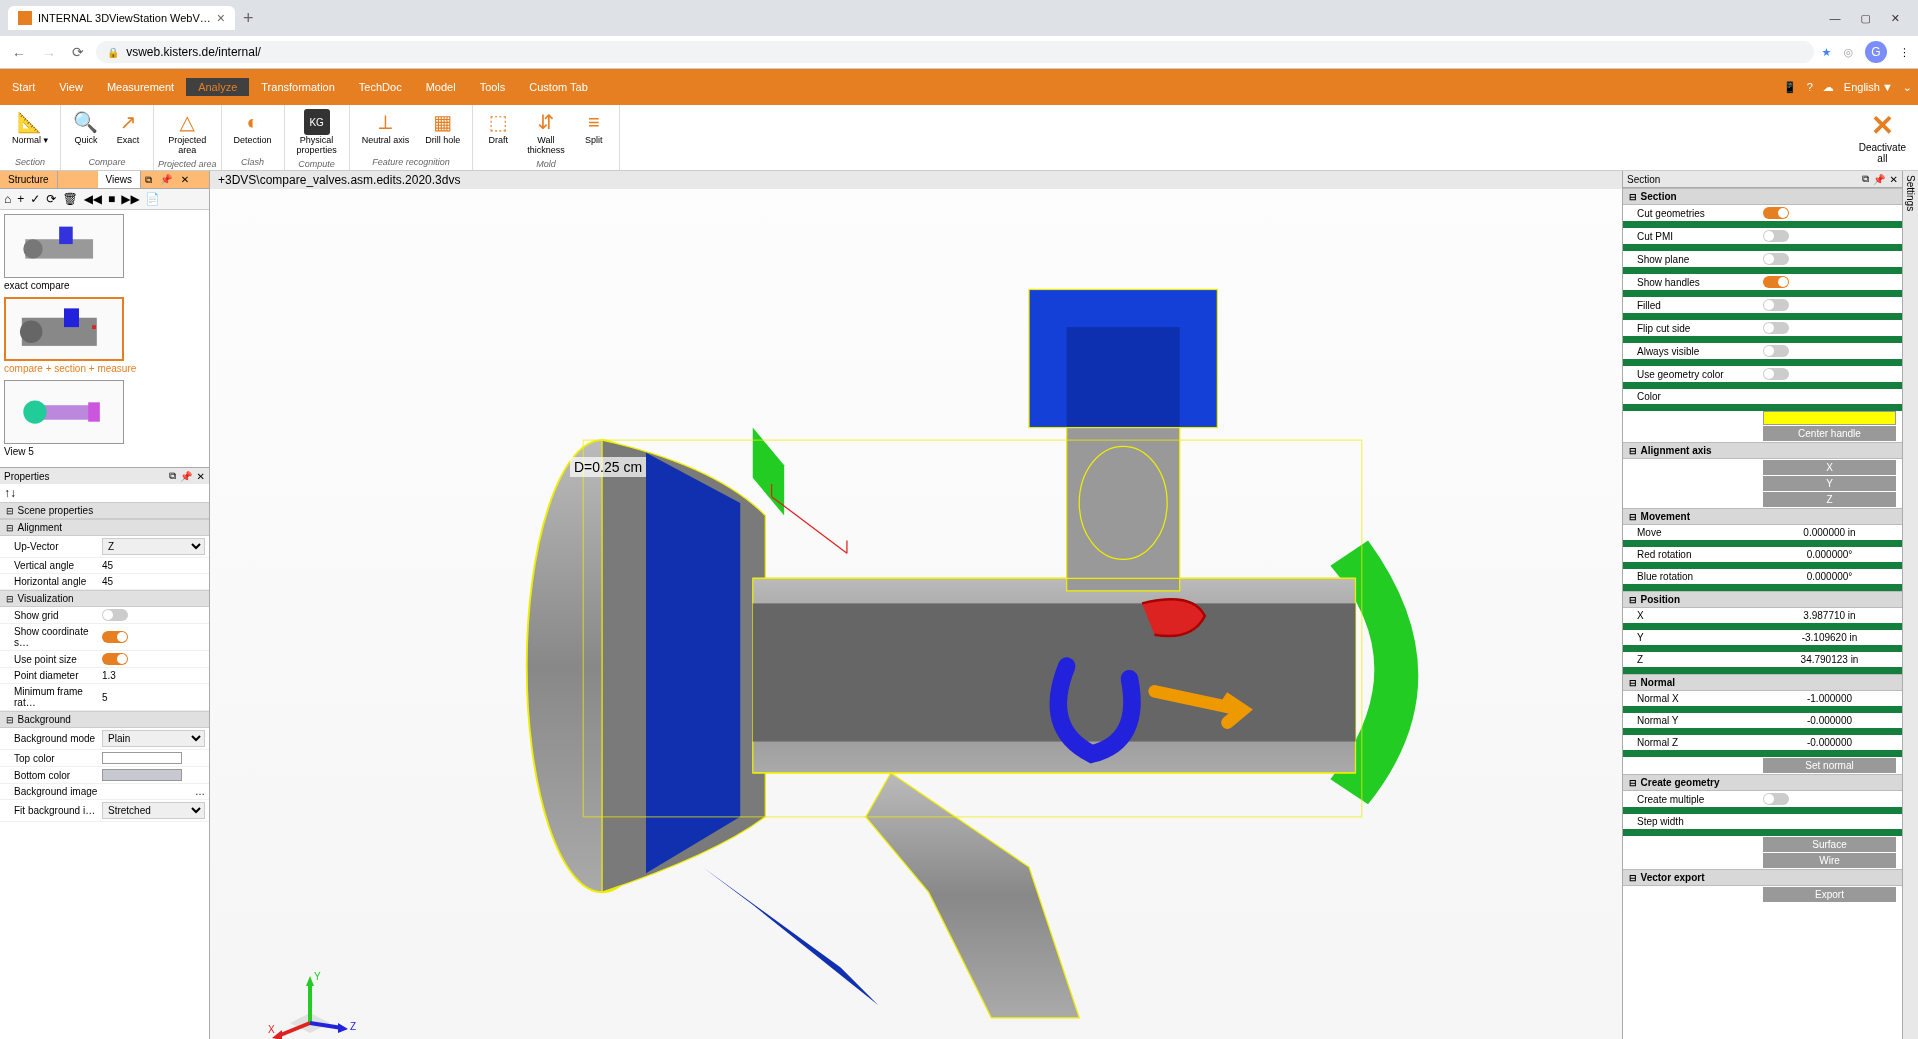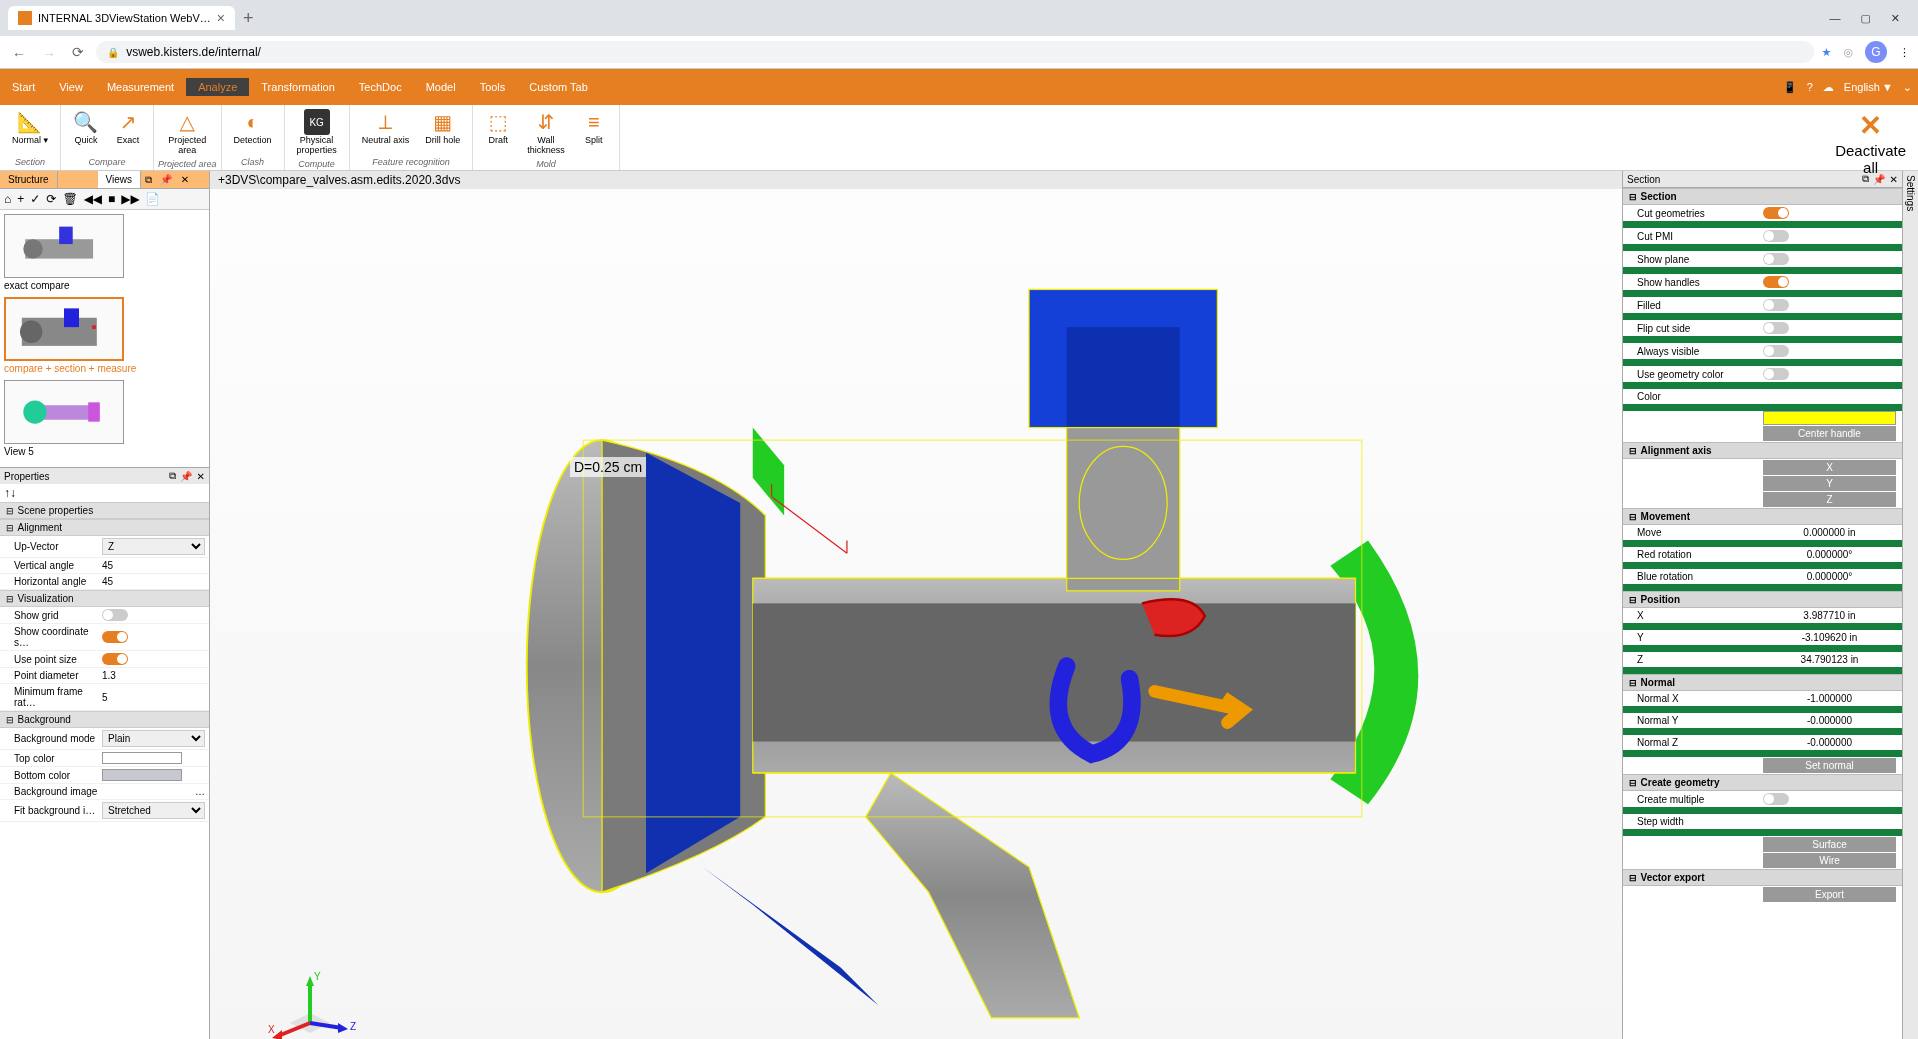--- a/index.html
+++ b/index.html
@@ -229,21 +229,21 @@
         </div>
       <div class="ritem">
           <span class="ricon">≡</span>
           <span class="rlabel">Split</span>
         </div>
     </div>
     <div class="rgroup-label">Mold</div>
   </div>
   <div class="deactivate">
     <span class="x">✕</span>
-    <span style="font-size:15px;white-space:pre;text-align:center">Deactivate
+    <span style="font-size:10px;white-space:pre;text-align:center">Deactivate
 all</span>
   </div>
 </div>
 
 <div class="workspace">
 
   <div class="left-panel">
     <div class="panel-tabs">
       <span class="ptab">Structure</span>
       <span class="ptab active">Views</span>

